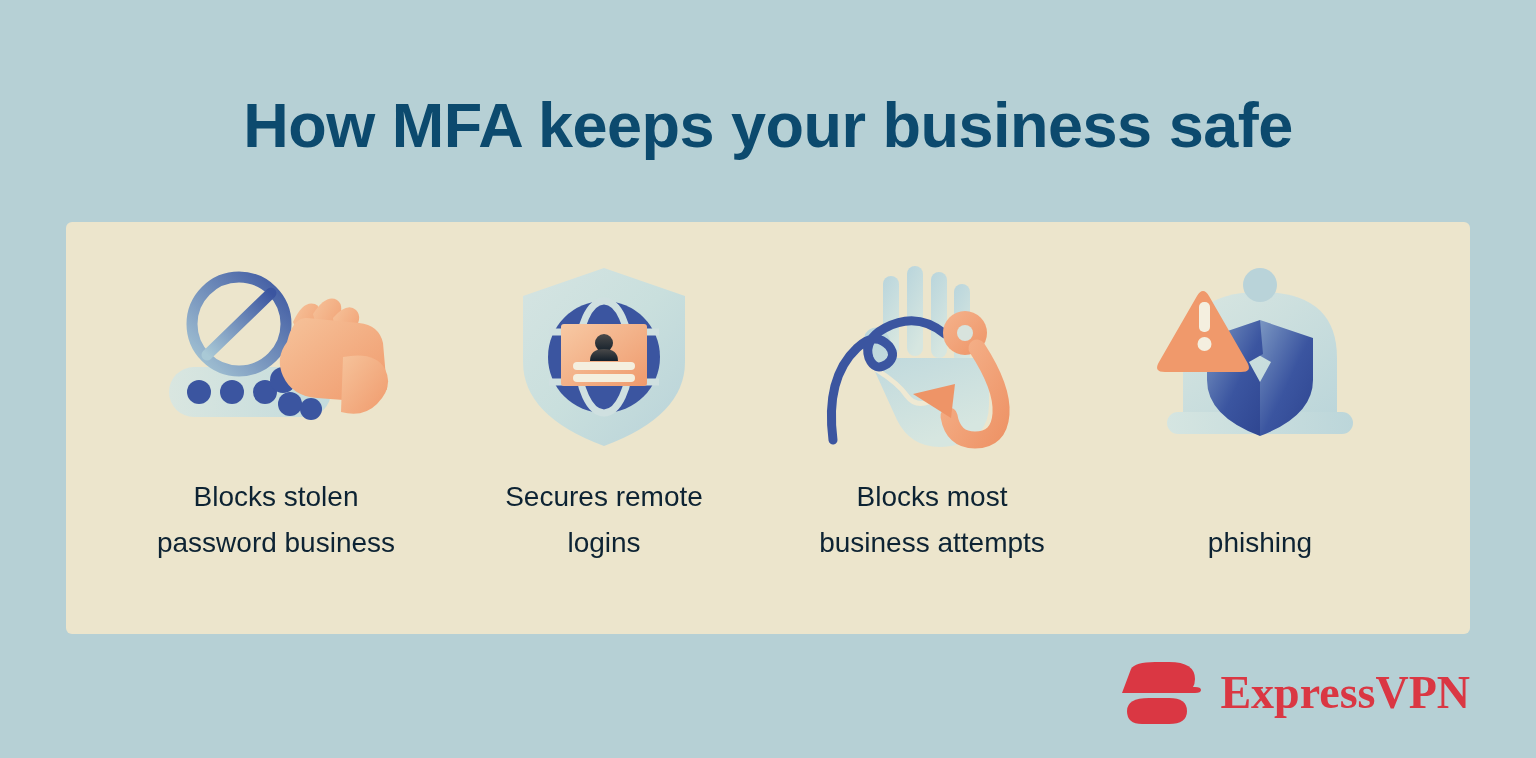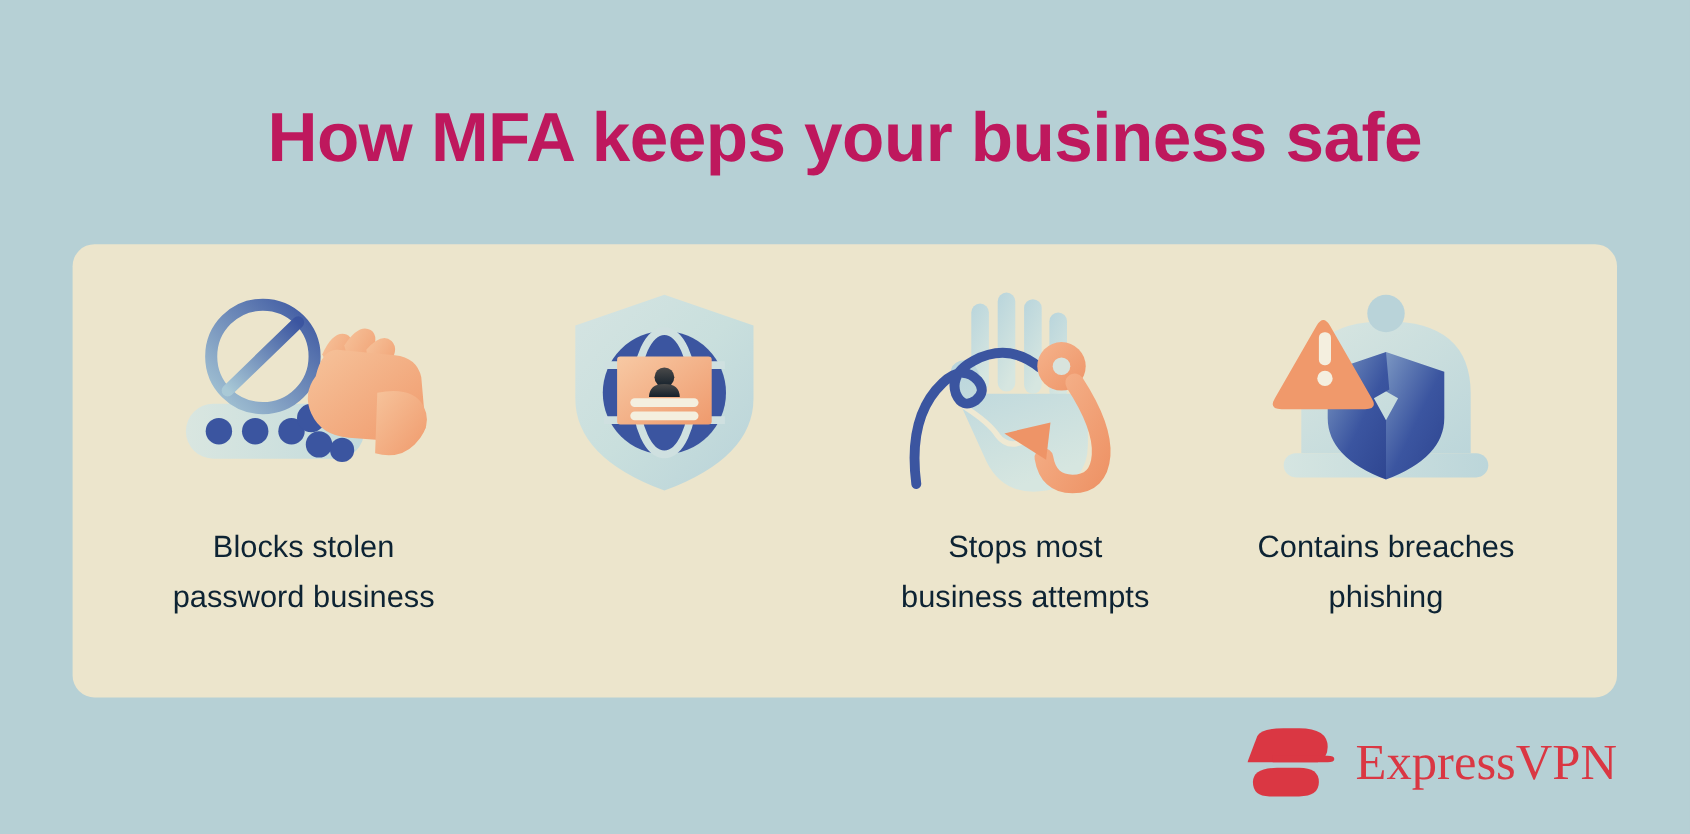--- a/index.html
+++ b/index.html
@@ -14,29 +14,29 @@
     width:1536px; height:758px;
     background:#b6d0d5;
   }
   .title {
     position:absolute;
     top:92px; left:0; width:1536px;
     text-align:center;
     font-size:63px;
     font-weight:bold;
     letter-spacing:-0.5px;
-    color:#be185d;
+    color:#0c4a6e;
     line-height:1.05;
   }
   .card {
     position:absolute;
     left:66px; top:222px;
     width:1404px; height:412px;
     background:#ece5cc;
-    border-radius:20px;
+    border-radius:6px;
   }
   .cols {
     position:absolute;
     inset:0;
     display:flex;
     align-items:flex-start;
     justify-content:space-between;
     padding:40px 46px 0 46px;
   }
   .col {
@@ -62,21 +62,21 @@
     position:absolute;
     right:66px; bottom:32px;
     display:flex;
     align-items:center;
     gap:18px;
   }
   .logo-mark { display:block; }
   .logo-text {
     font-family:"Liberation Serif", serif;
     font-size:46px;
-    font-weight:normal;
+    font-weight:bold;
     color:#da3743;
     letter-spacing:0px;
     line-height:1;
   }
 </style>
 </head>
 <body>
 
 <div class="infographic">
 
@@ -158,20 +158,24 @@
               <ellipse cx="115" cy="95" rx="26" ry="56"></ellipse>
             </g>
 
             <rect x="72" y="62" width="86" height="62" rx="3" fill="url(#g2card)"></rect>
             <path d="M115 72 a9 9 0 0 1 9 9 a9 9 0 0 1 -18 0 a9 9 0 0 1 9 -9 z" fill="url(#g2person)"></path>
             <path d="M101 99 q0 -12 14 -12 q14 0 14 12 z" fill="url(#g2person)"></path>
             <rect x="84" y="100" width="62" height="8" rx="4" fill="#f4efdf"></rect>
             <rect x="84" y="112" width="62" height="8" rx="4" fill="#f4efdf"></rect>
           </svg>
         </div>
+        <div class="caption">
+          <span>Secures remote</span><br>
+          <span>logins</span>
+        </div>
       </div>
 
       <div class="col">
         <div class="icon-wrap">
           <svg width="230" height="190" viewBox="0 0 230 190" xmlns="http://www.w3.org/2000/svg">
             <defs>
               <linearGradient id="g3hand" x1="0" y1="0" x2="0.4" y2="1">
                 <stop offset="0" stop-color="#b9d5dc"></stop>
                 <stop offset="1" stop-color="#d6e6e0"></stop>
               </linearGradient>
@@ -195,21 +199,21 @@
 
             <circle cx="148" cy="71" r="22" fill="url(#g3hook)"></circle>
             <circle cx="148" cy="71" r="8" fill="#d8e3dd"></circle>
 
             <path d="M160 86 q26 40 24 66 q-2 26 -26 26 q-22 0 -26 -24" fill="none" stroke="url(#g3hook)" stroke-width="17" stroke-linecap="round"></path>
 
             <path d="M96 132 l42 -10 l-4 34 z" fill="#ee9467"></path>
           </svg>
         </div>
         <div class="caption">
-          <span>Stops most</span><br>
+          <span>Blocks most</span><br>
           <span>business attempts</span>
         </div>
       </div>
 
       <div class="col">
         <div class="icon-wrap">
           <svg width="230" height="190" viewBox="0 0 230 190" xmlns="http://www.w3.org/2000/svg">
             <defs>
               <linearGradient id="g4dome" x1="0" y1="0" x2="1" y2="1">
                 <stop offset="0" stop-color="#d8e6e1"></stop>
@@ -233,21 +237,21 @@
 
             <path d="M115 58 L168 76 L168 118 q0 36 -53 56 L115 120 L126 100 L112 92 Z" fill="url(#g4shield)"></path>
             <path d="M115 58 L62 76 L62 118 q0 36 53 56 L115 120 L104 100 L118 92 Z" fill="url(#g4shield)"></path>
 
             <path d="M46 28 q6 -10 12 0 l38 66 q6 10 -6 10 l-76 0 q-12 0 -6 -10 z" transform="translate(6,6)" fill="#f0996b"></path>
             <rect x="54" y="40" width="11" height="30" rx="5" fill="#f4efdf"></rect>
             <circle cx="59.5" cy="82" r="7" fill="#f4efdf"></circle>
           </svg>
         </div>
         <div class="caption">
-          <span>Contains breaches</span><br>
+          <br>
           <span>phishing</span>
         </div>
       </div>
 
     </div>
   </div>
 
   <div class="logo">
     <svg class="logo-mark" width="80" height="66" viewBox="0 0 80 66" xmlns="http://www.w3.org/2000/svg">
       <path d="M33 2 h14 q26 0 26 17 q0 10 -9 14 l-54 0 l-10 0 l9 -24 q4 -7 24 -7 z" fill="#da3743"></path>

